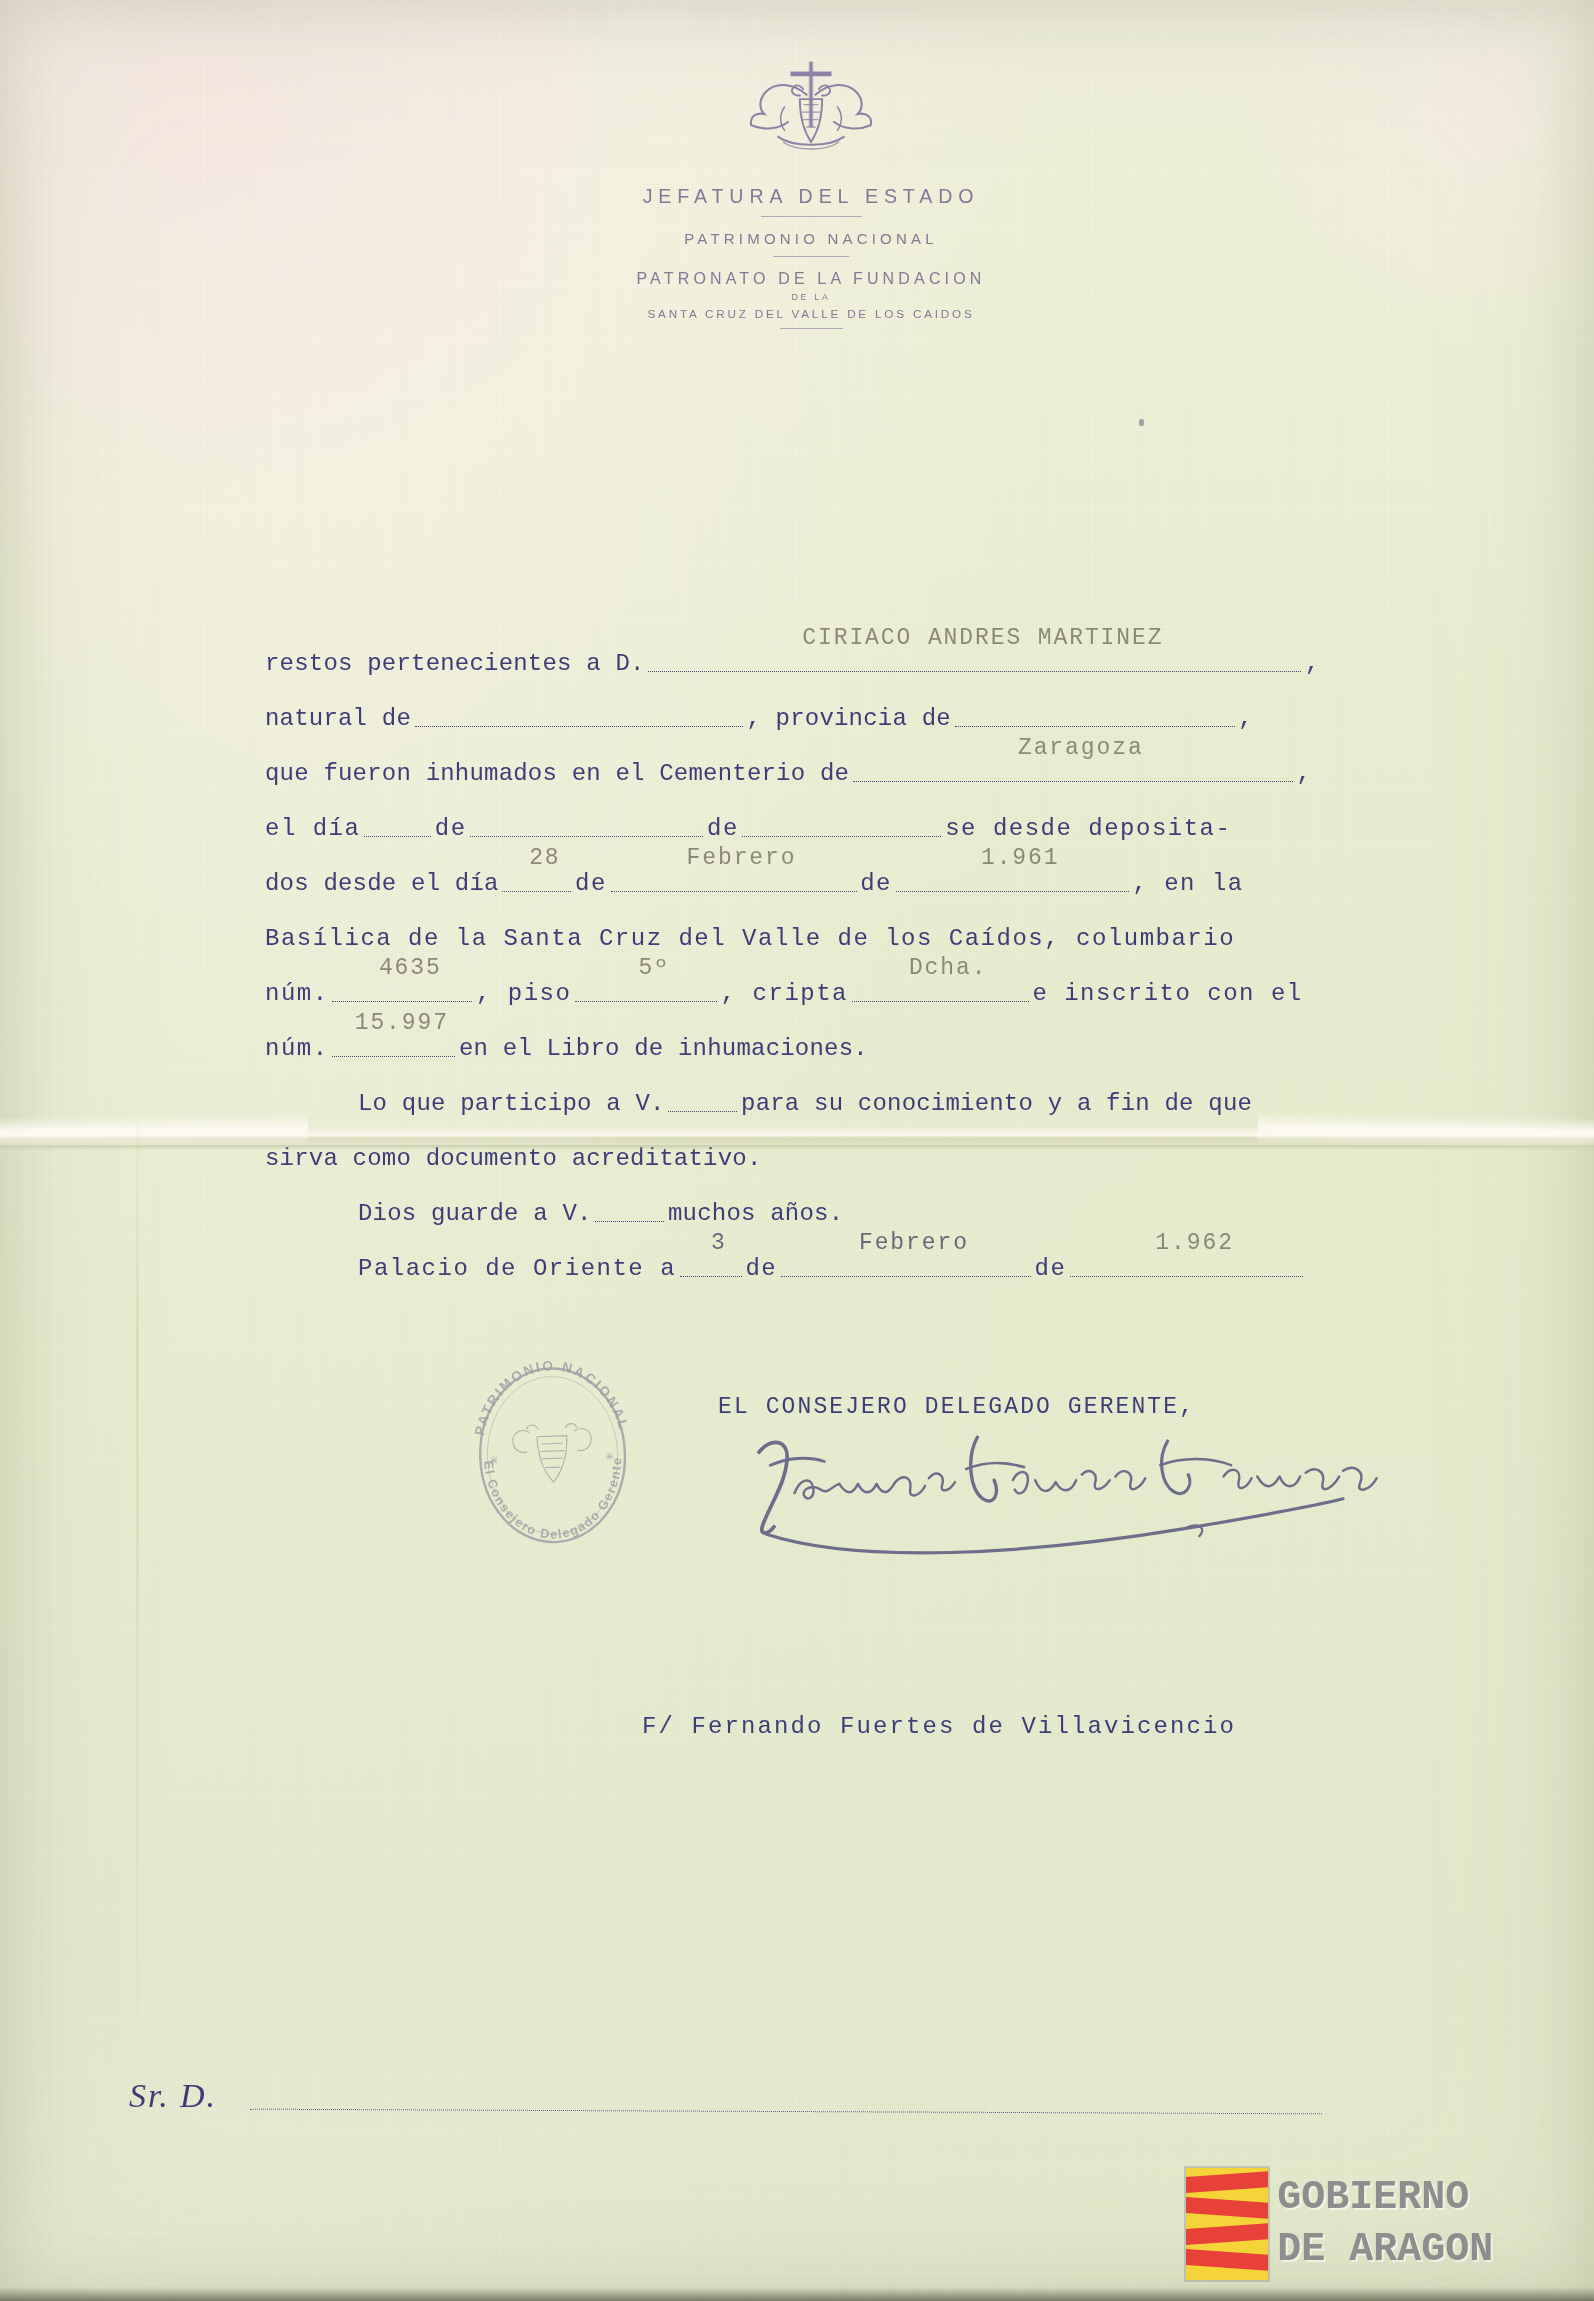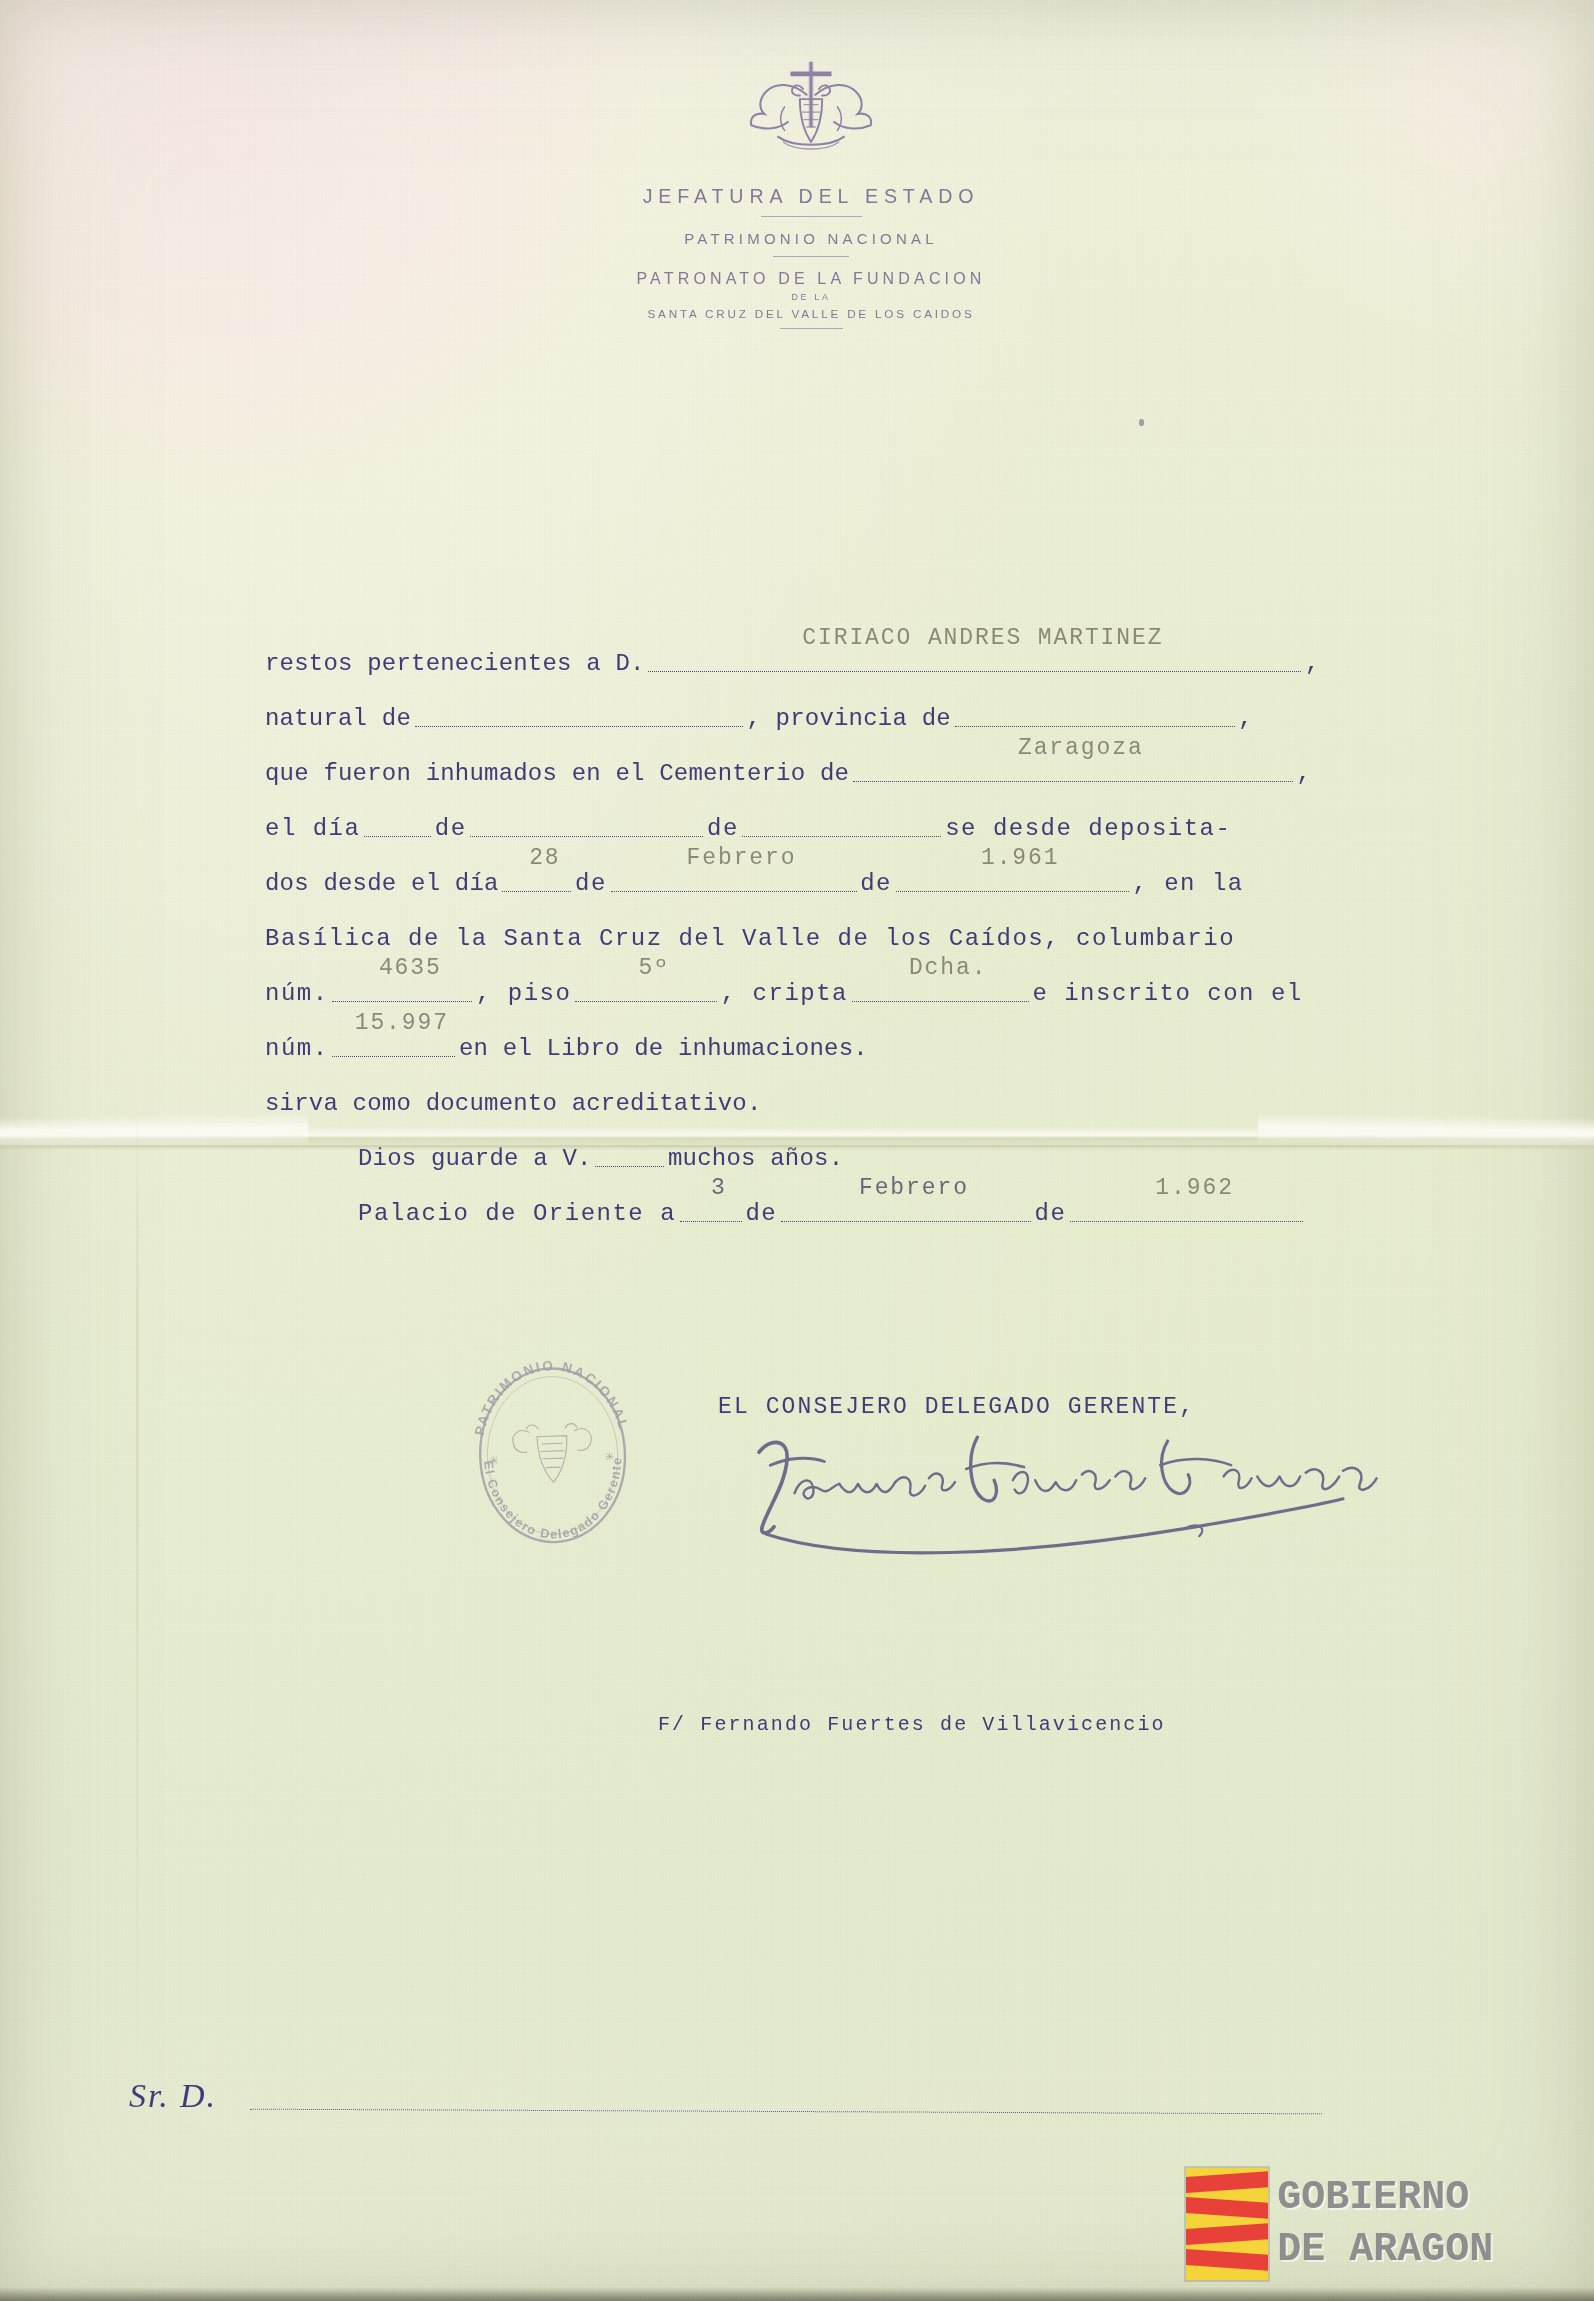--- a/index.html
+++ b/index.html
@@ -76,21 +76,21 @@
   .val.faint{color:#7d7769;opacity:.85;}
 
   
   #stamp{position:absolute;left:461px;top:1354px;width:183px;height:199px;
          opacity:.55;transform:rotate(-2deg);}
 
   
   #consejero{position:absolute;left:718px;top:1394px;color:#3f3c78;font-size:23px;
              letter-spacing:2.1px;white-space:nowrap;}
   #signature{position:absolute;left:746px;top:1424px;width:653px;height:131px;opacity:.82;}
-  #signed-name{position:absolute;left:658px;top:1713px;color:#3f3c78;font-size:20px;
+  #signed-name{position:absolute;left:642px;top:1713px;color:#3f3c78;font-size:24px;
                letter-spacing:2.1px;white-space:nowrap;}
 
   
   #sr-block{position:absolute;left:129px;top:2083px;width:1333px;}
   #sr-label{position:absolute;left:0;top:-5.6px;font-family:"Liberation Serif",serif;
             font-style:italic;font-size:34px;color:#3f3c78;letter-spacing:1.9px;}
   #sr-line{position:absolute;left:121px;top:28px;width:1072px;height:0;
            border-bottom:1.9px dotted #4a4780;opacity:.85;transform:rotate(.25deg);}
 
   
@@ -181,20 +181,23 @@
     </div>
 
     <div class="ln">
       <span>núm.</span><span class="fill" style="width:140px"><span class="val faint">4635</span></span><span>, piso</span><span class="fill" style="width:142px"><span class="val faint">5º</span></span><span>, cripta</span><span class="fill" style="width:177px"><span class="val faint">Dcha.</span></span><span>e inscrito con el</span>
     </div>
 
     <div class="ln">
       <span>núm.</span><span class="fill" style="width:123px"><span class="val faint">15.997</span></span><span class="tight">en el Libro de inhumaciones.</span>
     </div>
 
+    <div class="ln indent">
+      <span class="tight">Lo que participo a V.</span><span class="fill" style="width:69px"></span><span class="tight">para su conocimiento y a fin de que</span>
+    </div>
 
     <div class="ln">
       <span class="tight">sirva como documento acreditativo.</span>
     </div>
 
     <div class="ln indent">
       <span class="tight">Dios guarde a V.</span><span class="fill" style="width:69px"></span><span class="tight">muchos años.</span>
     </div>
 
     <div class="ln indent">

